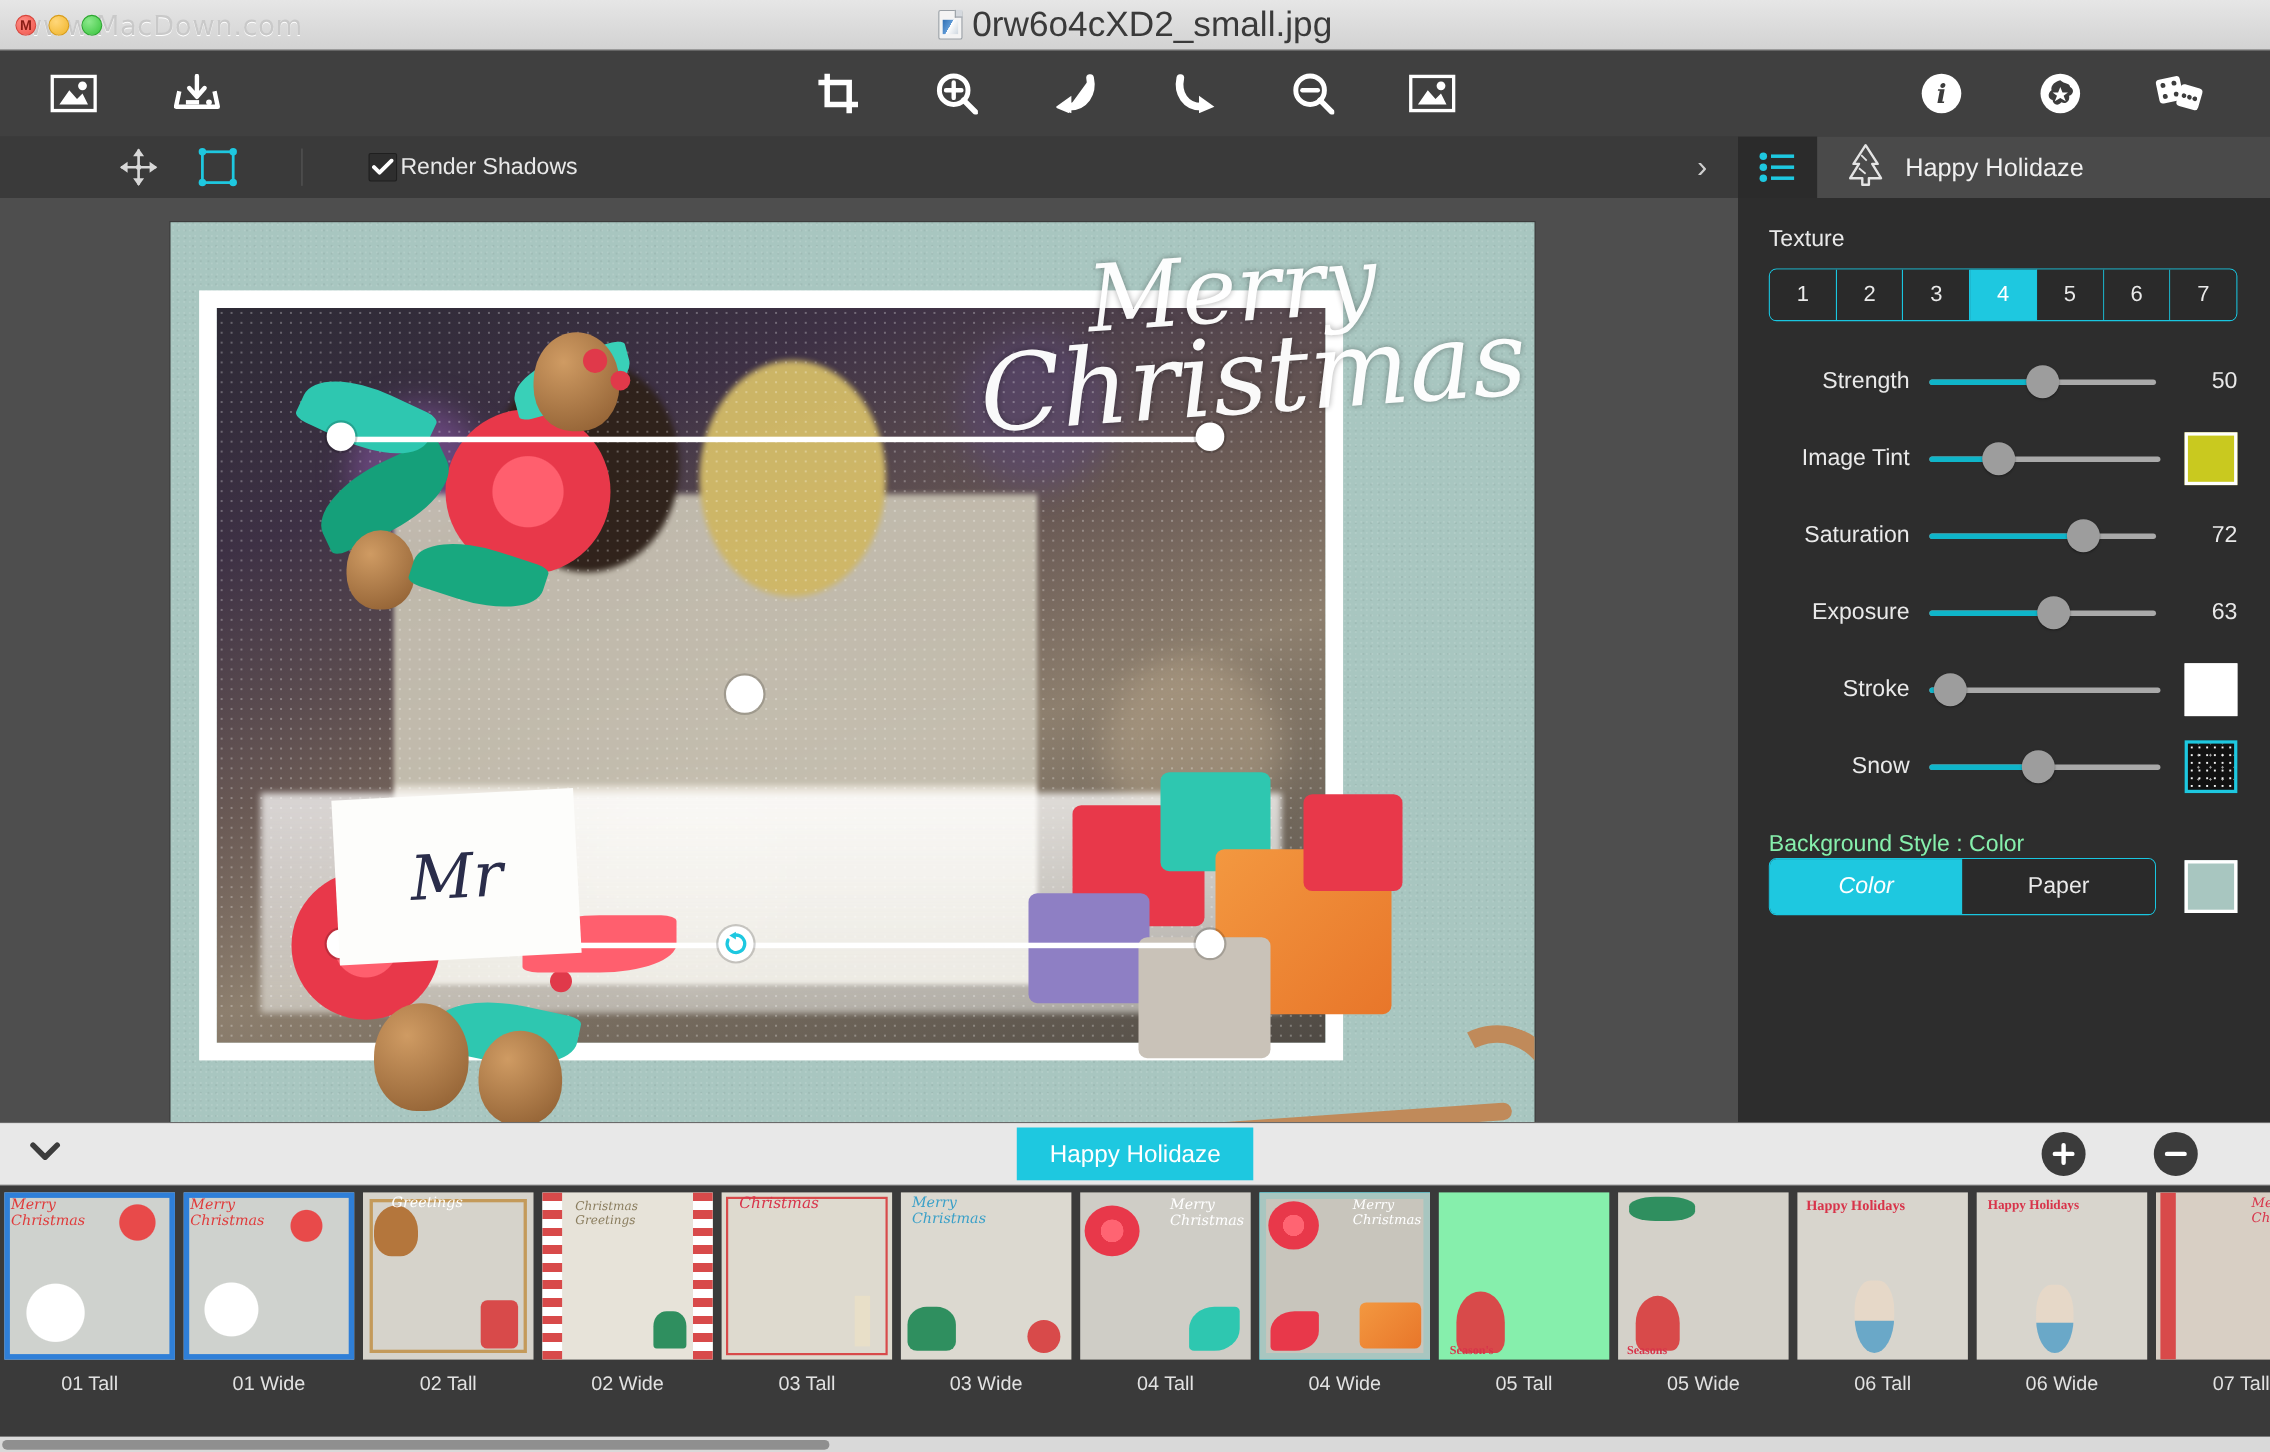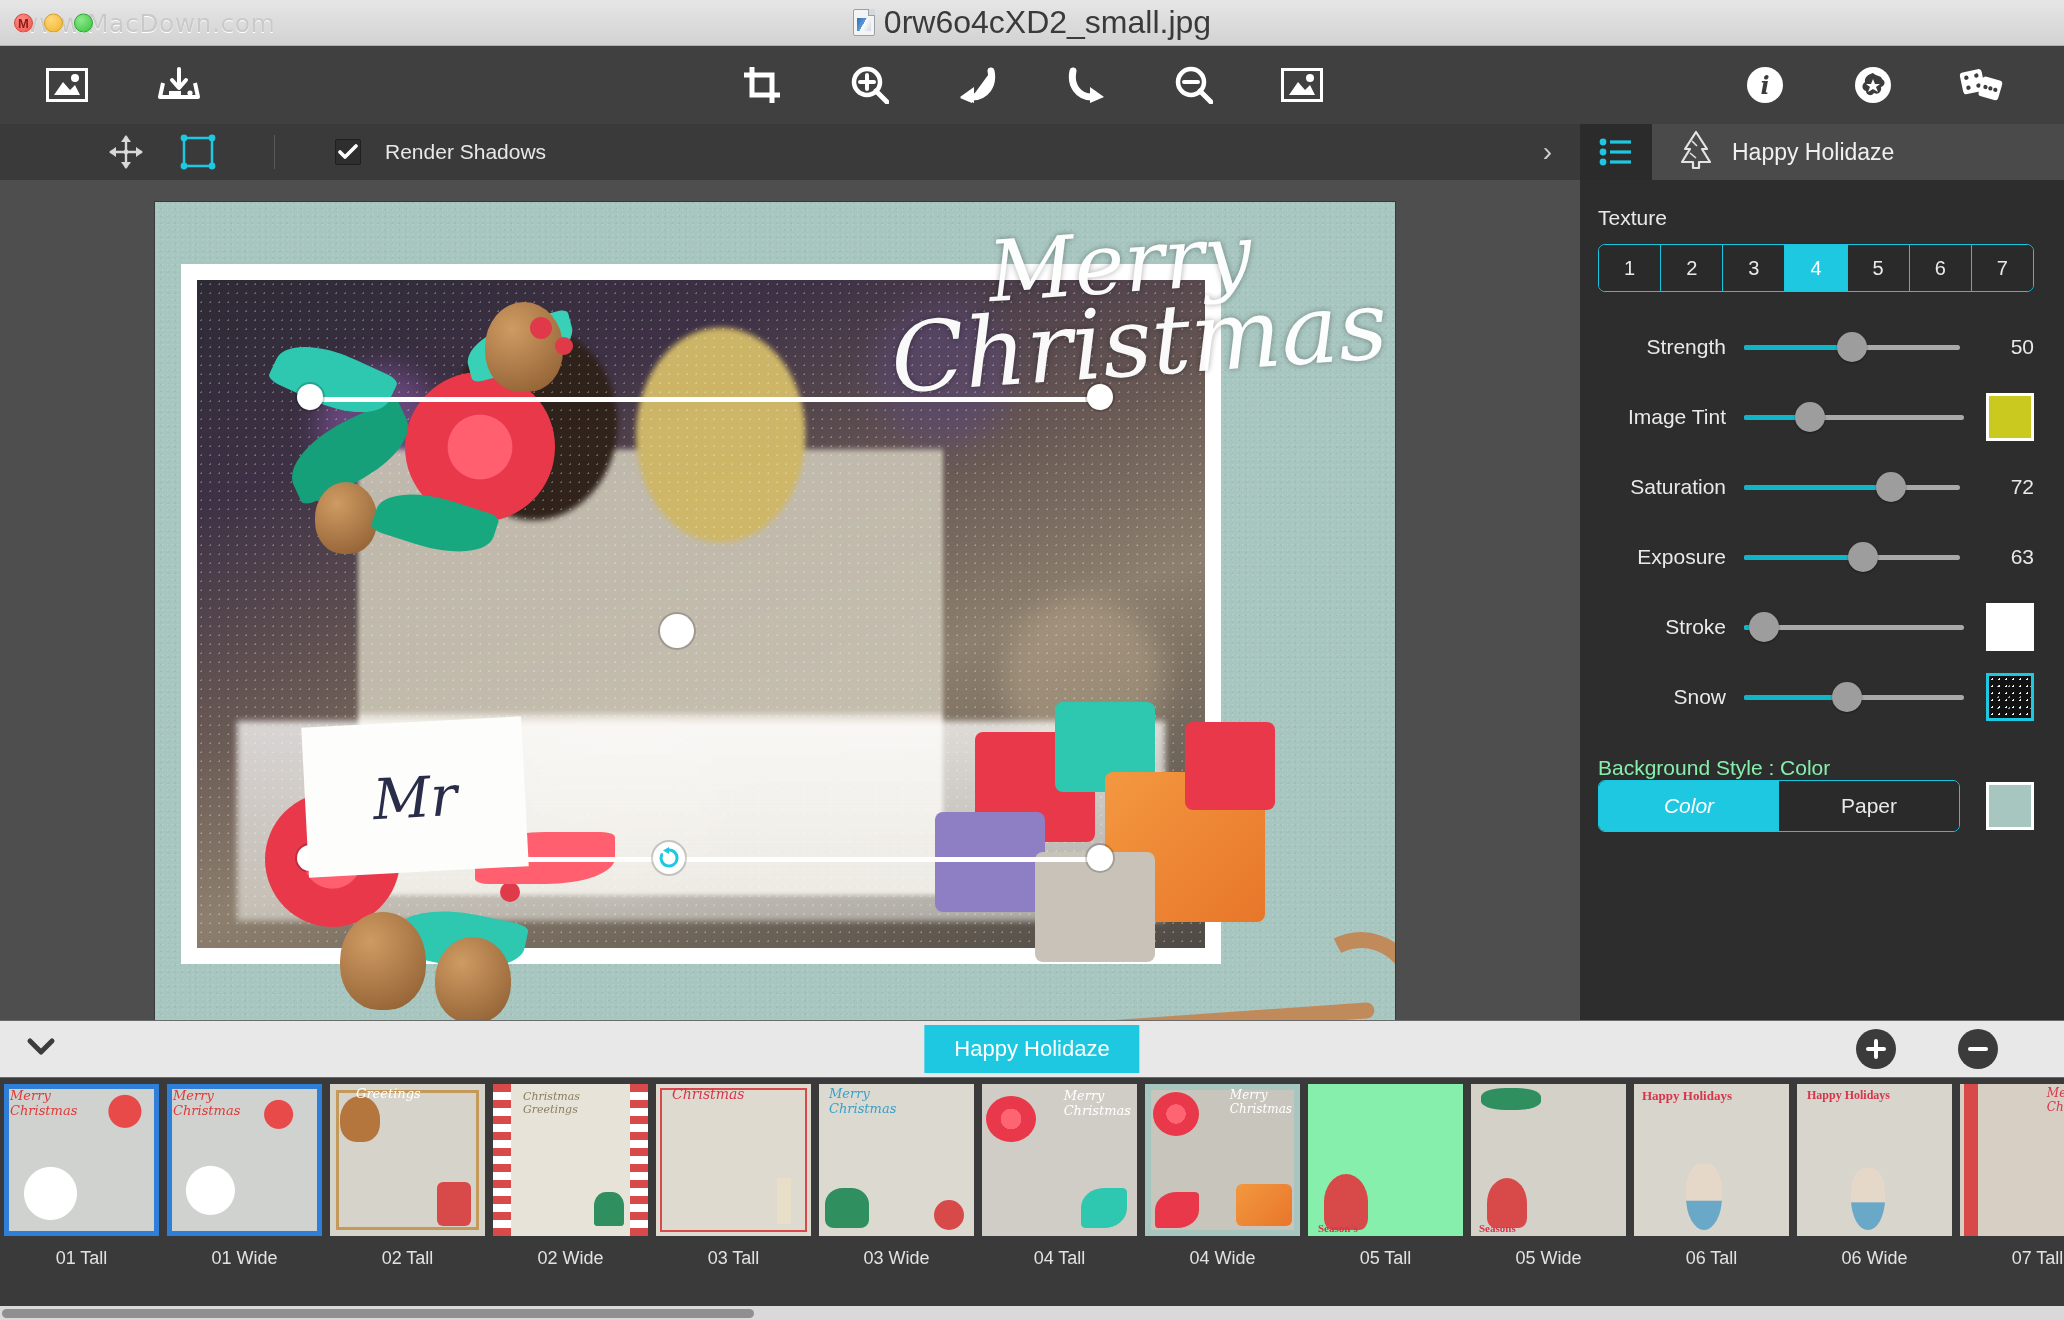--- a/index.html
+++ b/index.html
@@ -54,21 +54,21 @@
   .tb-center { position: absolute; left: 50%; transform: translateX(-50%); gap: 62px; }
   .tb-right { position: absolute; right: 60px; gap: 62px; }
   .tb-btn { width: 46px; height: 46px; display: flex; align-items: center; justify-content: center; cursor: pointer; }
   .tb-btn svg { display: block; }
 
   
   .optionsbar { height: 56px; flex: 0 0 56px; background: #3a3a3a; display: flex; align-items: stretch; }
   .opt-left { display: flex; align-items: center; gap: 28px; padding-left: 104px; }
   .opt-tool { width: 44px; height: 44px; display: flex; align-items: center; justify-content: center; cursor: pointer; }
   .opt-sep { width: 1px; height: 34px; background: #585858; margin: 11px 0 11px 26px; }
-  .opt-check { display: flex; align-items: center; gap: 24px; margin-left: 32px; cursor: pointer; }
+  .opt-check { display: flex; align-items: center; gap: 3px; margin-left: 32px; cursor: pointer; }
   .checkbox { width: 26px; height: 26px; background: #2e2e2e; border: 1px solid #1f1f1f; border-radius: 2px;
               display: flex; align-items: center; justify-content: center; }
   .checkbox svg { display: block; }
   .opt-check-label { font-size: 21px; color: #e8e8e8; }
   .opt-flex { flex: 1; display: flex; align-items: center; justify-content: flex-end; padding-right: 28px; }
   .chev-right { font-size: 28px; color: #cfcfcf; cursor: pointer; line-height: 1; }
   .panel-head { width: 484px; flex: 0 0 484px; display: flex; align-items: stretch; background: #3a3a3a; }
   .panel-head-icon { width: 72px; background: #2b2b2b; display: flex; align-items: center; justify-content: center; cursor: pointer; }
   .panel-head-rest { flex: 1; display: flex; align-items: center; gap: 18px; padding-left: 26px; background: #4a4a4a; }
   .panel-head-title { font-size: 23px; color: #f0f0f0; }
@@ -139,21 +139,21 @@
     transform: rotate(18deg); }
   .sled .box { position: absolute; border-radius: 8px; }
   .sel-line { position: absolute; background: #ffffff; }
   .handle { position: absolute; width: 26px; height: 26px; border-radius: 50%;
     background: #ffffff; box-shadow: 0 0 0 2px rgba(0,0,0,.18); cursor: pointer; }
   .rotate-handle { position: absolute; width: 32px; height: 32px; border-radius: 50%;
     background: #ffffff; display: flex; align-items: center; justify-content: center; cursor: pointer;
     box-shadow: 0 0 0 2px rgba(0,0,0,.18); }
 
   
-  .rightpanel { width: 484px; flex: 0 0 484px; background: #2d2d2d; padding: 26px 30px 0 18px; overflow: hidden; }
+  .rightpanel { width: 484px; flex: 0 0 484px; background: #2d2d2d; padding: 26px 30px 0 28px; overflow: hidden; }
   .section-label { font-size: 21px; color: #e9e9e9; margin-bottom: 14px; }
   .seg {
     display: flex; border: 1px solid #19c6e0; border-radius: 7px; overflow: hidden; height: 48px;
   }
   .seg-item { flex: 1; display: flex; align-items: center; justify-content: center;
     background: #2a2a2a; color: #eaeaea; font-size: 20px; border-right: 1px solid #19c6e0; cursor: pointer; }
   .seg-item:last-child { border-right: none; }
   .seg-item.active { background: #1ec8e0; color: #ffffff; }
 
   .slider-row { display: flex; align-items: center; height: 58px; margin-top: 12px; }

